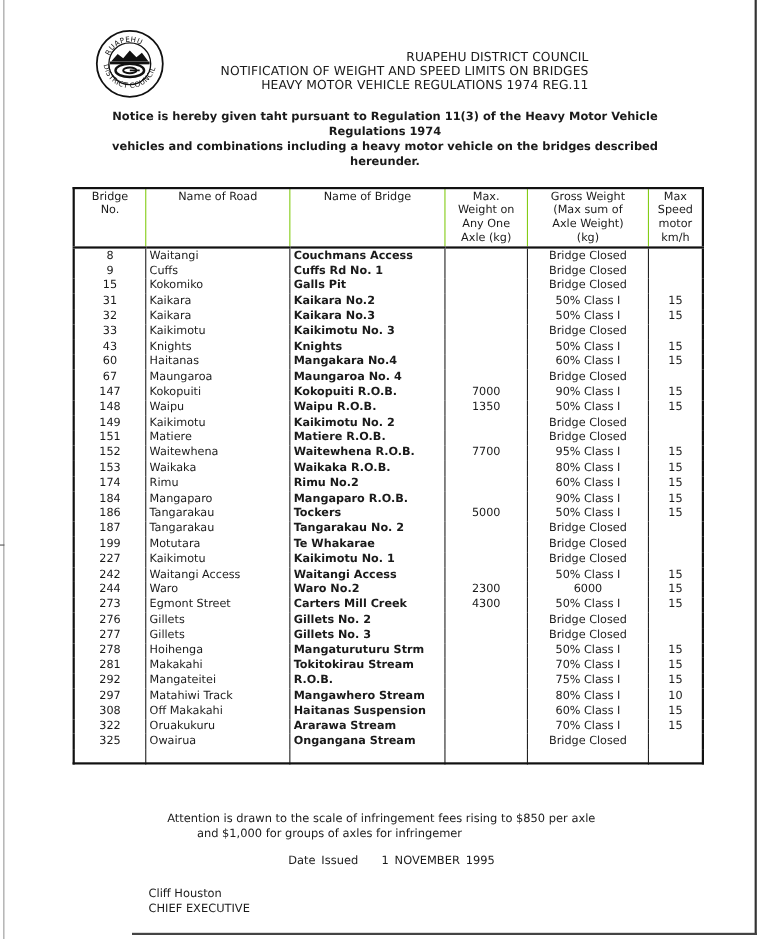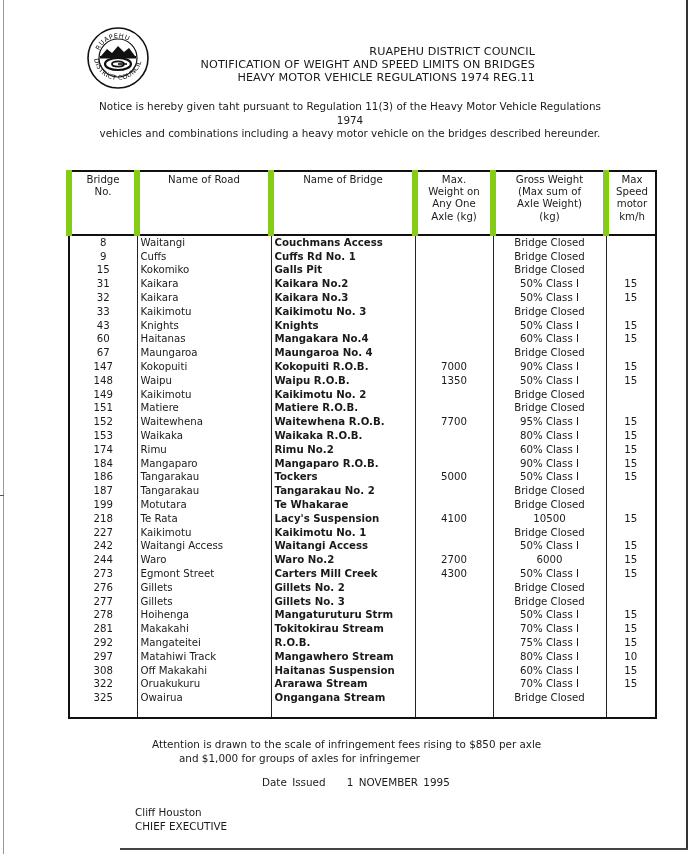--- a/index.html
+++ b/index.html
@@ -7,26 +7,26 @@
          font-family:"DejaVu Sans", sans-serif; color:#1a1a1a; }
   .scan-edge-right { position:absolute; left:686px; top:0; width:2px; height:850px; background:#333; }
   .scan-edge-bottom { position:absolute; left:120px; top:848px; width:568px; height:2px; background:#444; }
   .scan-edge-left { position:absolute; left:3px; top:0; width:1px; height:854px; background:#999; }
   .scan-tick-left { position:absolute; left:0; top:495px; width:4px; height:1px; background:#555; }
 
   .logo { position:absolute; left:86px; top:26px; width:64px; height:64px; }
   .header { position:absolute; left:165px; top:45px; width:370px; text-align:right;
             font-size:11.2px; line-height:13px; letter-spacing:0.1px; }
   .notice { position:absolute; left:95px; top:100px; width:510px; text-align:center;
-            font-size:10.4px; line-height:13.5px; }
+            font-size:10.4px; line-height:13.5px;font-weight:bold; }
 
   table.bridges { position:absolute; left:66px; top:170px; border-collapse:collapse;
                   border:2px solid #111; font-size:10.2px; }
   table.bridges th { font-weight:normal; vertical-align:top; line-height:12.2px;
-                     padding:2px 2px 11px; border-left:6px solid #84cc16; border-bottom:2px solid #111; }
+                     padding:2px 2px 1px; border-left:1px solid #84cc16; border-bottom:2px solid #111; }
   table.bridges td { padding:0 3px; height:13.8px; line-height:13.8px; border-left:1px solid #222; white-space:nowrap; }
   table.bridges tr.spacer td { height:12px; }
   .c-no { width:58px; text-align:center; }
   .c-road { width:124px; text-align:left; }
   .c-bridge { width:134px; text-align:left;font-weight:bold; }
   .c-axle { width:68px; text-align:center; }
   .c-gross { width:103px; text-align:center; }
   .c-speed { width:42px; text-align:center; }
 
   .footer-note { position:absolute; left:152px; top:738px; font-size:10.4px; line-height:13.5px; }
@@ -263,48 +263,40 @@
       </tr>
       <tr>
         <td class="c-no">199</td>
         <td class="c-road">Motutara</td>
         <td class="c-bridge">Te Whakarae</td>
         <td class="c-axle"></td>
         <td class="c-gross">Bridge Closed</td>
         <td class="c-speed"></td>
       </tr>
       <tr>
-        <td class="c-no">218</td>
-        <td class="c-road">Te Rata</td>
-        <td class="c-bridge">Lacy's Suspension</td>
-        <td class="c-axle">4100</td>
-        <td class="c-gross">10500</td>
-        <td class="c-speed">15</td>
-      </tr>
-      <tr>
         <td class="c-no">227</td>
         <td class="c-road">Kaikimotu</td>
         <td class="c-bridge">Kaikimotu No. 1</td>
         <td class="c-axle"></td>
         <td class="c-gross">Bridge Closed</td>
         <td class="c-speed"></td>
       </tr>
       <tr>
         <td class="c-no">242</td>
         <td class="c-road">Waitangi Access</td>
         <td class="c-bridge">Waitangi Access</td>
         <td class="c-axle"></td>
         <td class="c-gross">50% Class I</td>
         <td class="c-speed">15</td>
       </tr>
       <tr>
         <td class="c-no">244</td>
         <td class="c-road">Waro</td>
         <td class="c-bridge">Waro No.2</td>
-        <td class="c-axle">2700</td>
+        <td class="c-axle">2300</td>
         <td class="c-gross">6000</td>
         <td class="c-speed">15</td>
       </tr>
       <tr>
         <td class="c-no">273</td>
         <td class="c-road">Egmont Street</td>
         <td class="c-bridge">Carters Mill Creek</td>
         <td class="c-axle">4300</td>
         <td class="c-gross">50% Class I</td>
         <td class="c-speed">15</td>

